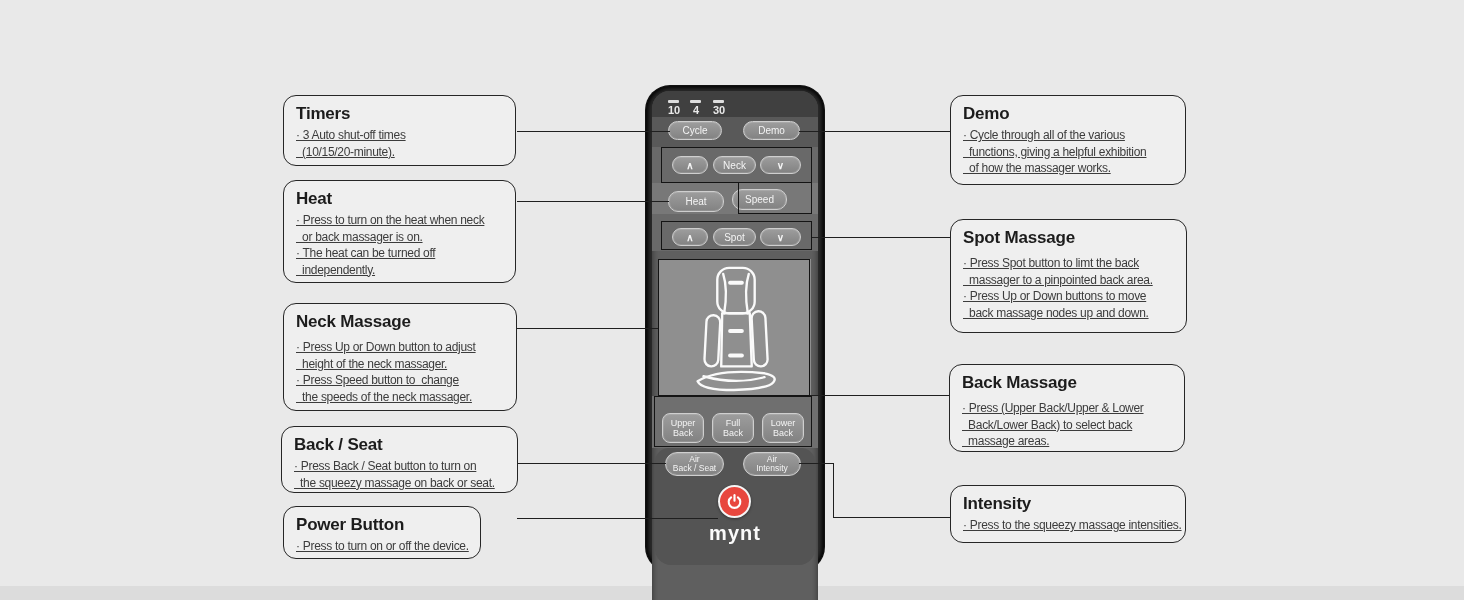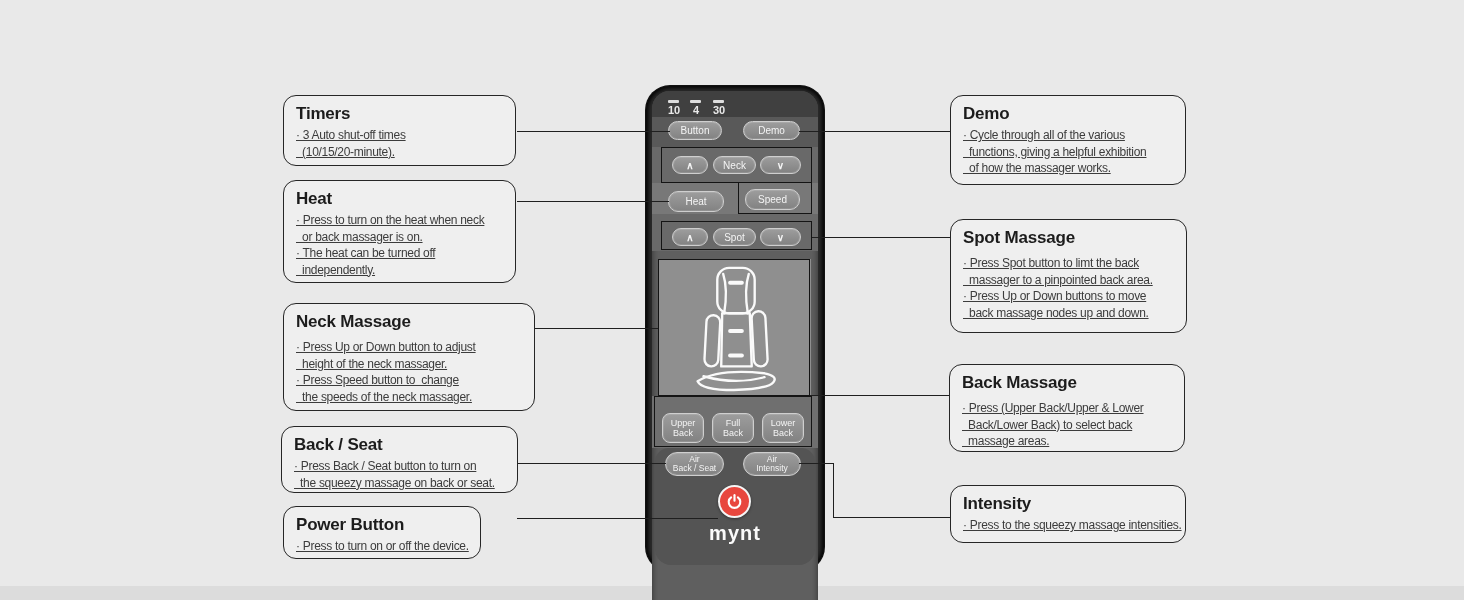--- a/index.html
+++ b/index.html
@@ -91,21 +91,21 @@
     <div class="c-body">· 3 Auto shut-off times
   (10/15/20-minute).</div>
   </div>
   <div class="callout" style="left:283px;top:180px;width:233px;height:103px">
     <div class="c-title">Heat</div>
     <div class="c-body">· Press to turn on the heat when neck
   or back massager is on.
 · The heat can be turned off
   independently.</div>
   </div>
-  <div class="callout gap-body" style="left:283px;top:303px;width:252px;height:108px">
+  <div class="callout gap-body" style="left:283px;top:303px;width:234px;height:108px">
     <div class="c-title">Neck Massage</div>
     <div class="c-body">· Press Up or Down button to adjust
   height of the neck massager.
 · Press Speed button to  change
   the speeds of the neck massager.</div>
   </div>
   <div class="callout" style="left:281px;top:426px;width:237px;height:67px">
     <div class="c-title">Back / Seat</div>
     <div class="c-body">· Press Back / Seat button to turn on
   the squeezy massage on back or seat.</div>
@@ -167,29 +167,29 @@
       <div class="strip" id="strip-back"></div>
       <div id="bottom-sec"></div>
 
       <div class="led-dash" style="left:16px"></div>
       <div class="led-dash" style="left:38px"></div>
       <div class="led-dash" style="left:61px"></div>
       <div class="led-num" style="left:14px">10</div>
       <div class="led-num" style="left:36px">4</div>
       <div class="led-num" style="left:59px">30</div>
 
-      <div class="pill" style="left:16px;top:30px;width:54px;height:19px">Button</div>
+      <div class="pill" style="left:16px;top:30px;width:54px;height:19px">Cycle</div>
       <div class="pill" style="left:91px;top:30px;width:57px;height:19px">Demo</div>
 
       <div class="pill chev" style="left:20px;top:65px;width:36px;height:18px">∧</div>
       <div class="pill" style="left:61px;top:65px;width:43px;height:18px">Neck</div>
       <div class="pill chev" style="left:108px;top:65px;width:41px;height:18px">∨</div>
 
       <div class="pill" style="left:16px;top:100px;width:56px;height:21px">Heat</div>
-      <div class="pill" style="left:93px;top:98px;width:55px;height:21px">Speed</div>
+      <div class="pill" style="left:80px;top:98px;width:55px;height:21px">Speed</div>
 
       <div class="pill chev" style="left:20px;top:137px;width:36px;height:18px">∧</div>
       <div class="pill" style="left:61px;top:137px;width:43px;height:18px">Spot</div>
       <div class="pill chev" style="left:108px;top:137px;width:41px;height:18px">∨</div>
 
       <div id="screen">
         <svg width="104" height="128" viewBox="0 0 100 130" fill="none" stroke="#fafafa" stroke-width="2.4" stroke-linecap="round" stroke-linejoin="round">
           <rect x="32" y="4" width="38" height="46" rx="12"></rect>
           <path d="M38 10 q5 16 1 40"></path>
           <path d="M64 10 q-5 16 -1 40"></path>

